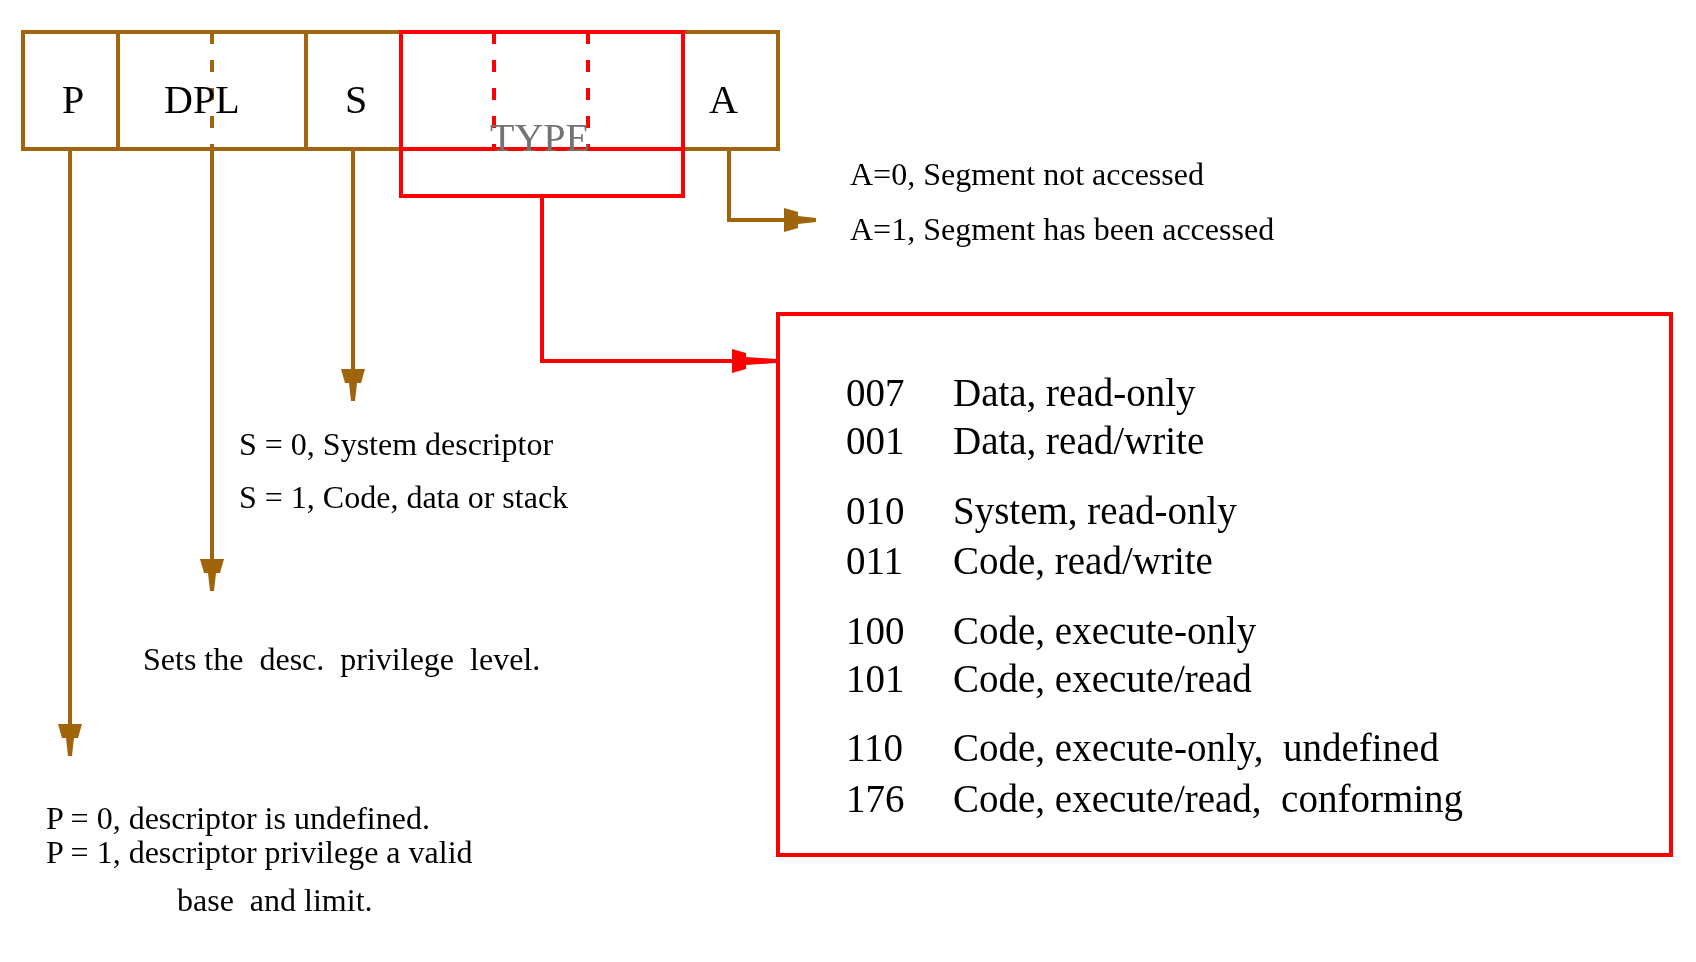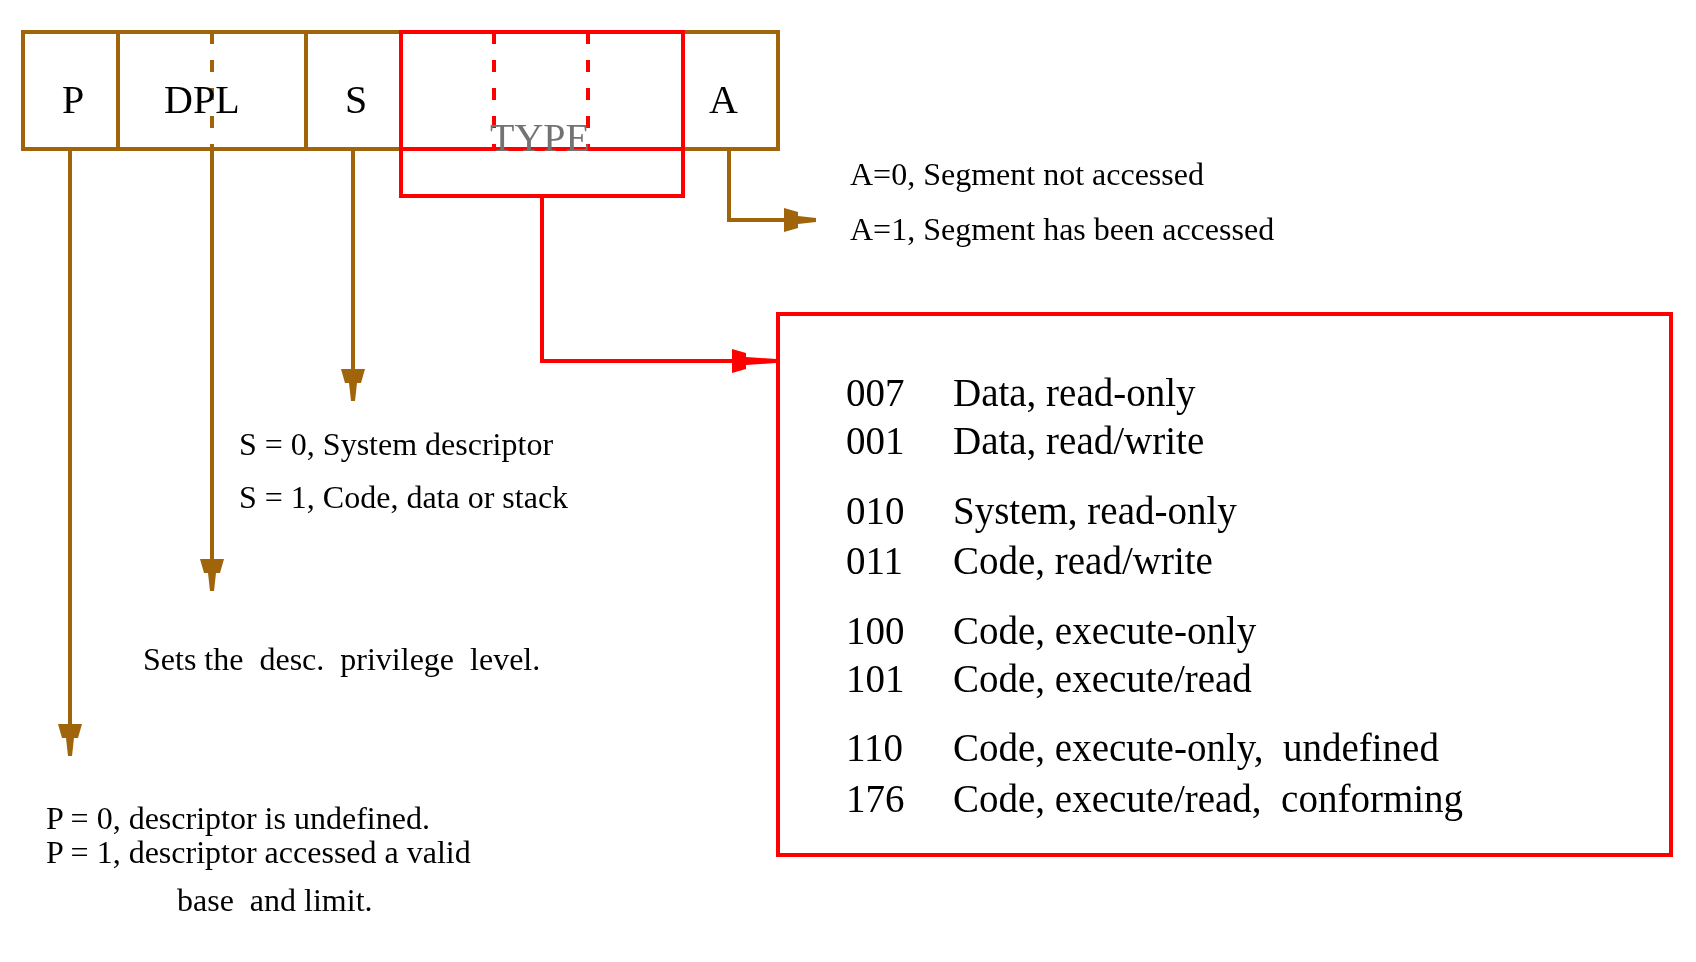--- a/index.html
+++ b/index.html
@@ -61,21 +61,21 @@
 
 <div class="txt" style="left:850px; top:158px;">A=0, Segment not accessed</div>
 <div class="txt" style="left:850px; top:213px;">A=1, Segment has been accessed</div>
 
 <div class="txt" style="left:239px; top:428px;">S = 0, System descriptor</div>
 <div class="txt" style="left:239px; top:481px;">S = 1, Code, data or stack</div>
 
 <div class="txt" style="left:143px; top:624px;margin-top:19px;">Sets the  desc.  privilege  level.</div>
 
 <div class="txt" style="left:46px; top:782px;margin-top:20px;">P = 0, descriptor is undefined.</div>
-<div class="txt" style="left:46px; top:836px;">P = 1, descriptor accessed a valid</div>
+<div class="txt" style="left:46px; top:836px;">P = 1, descriptor privilege a valid</div>
 <div class="txt" style="left:177px; top:884px;">base  and limit.</div>
 
 <div class="type-row" style="top:370px;"><span class="code">007</span><span>Data, read-only</span></div>
 <div class="type-row" style="top:418px;"><span class="code">001</span><span>Data, read/write</span></div>
 <div class="type-row" style="top:488px;"><span class="code">010</span><span>System, read-only</span></div>
 <div class="type-row" style="top:538px;"><span class="code">011</span><span>Code, read/write</span></div>
 <div class="type-row" style="top:608px;"><span class="code">100</span><span>Code, execute-only</span></div>
 <div class="type-row" style="top:656px;"><span class="code">101</span><span>Code, execute/read</span></div>
 <div class="type-row" style="top:725px;"><span class="code">110</span><span>Code, execute-only,  undefined</span></div>
 <div class="type-row" style="top:776px;"><span class="code">176</span><span>Code, execute/read,  conforming</span></div>

